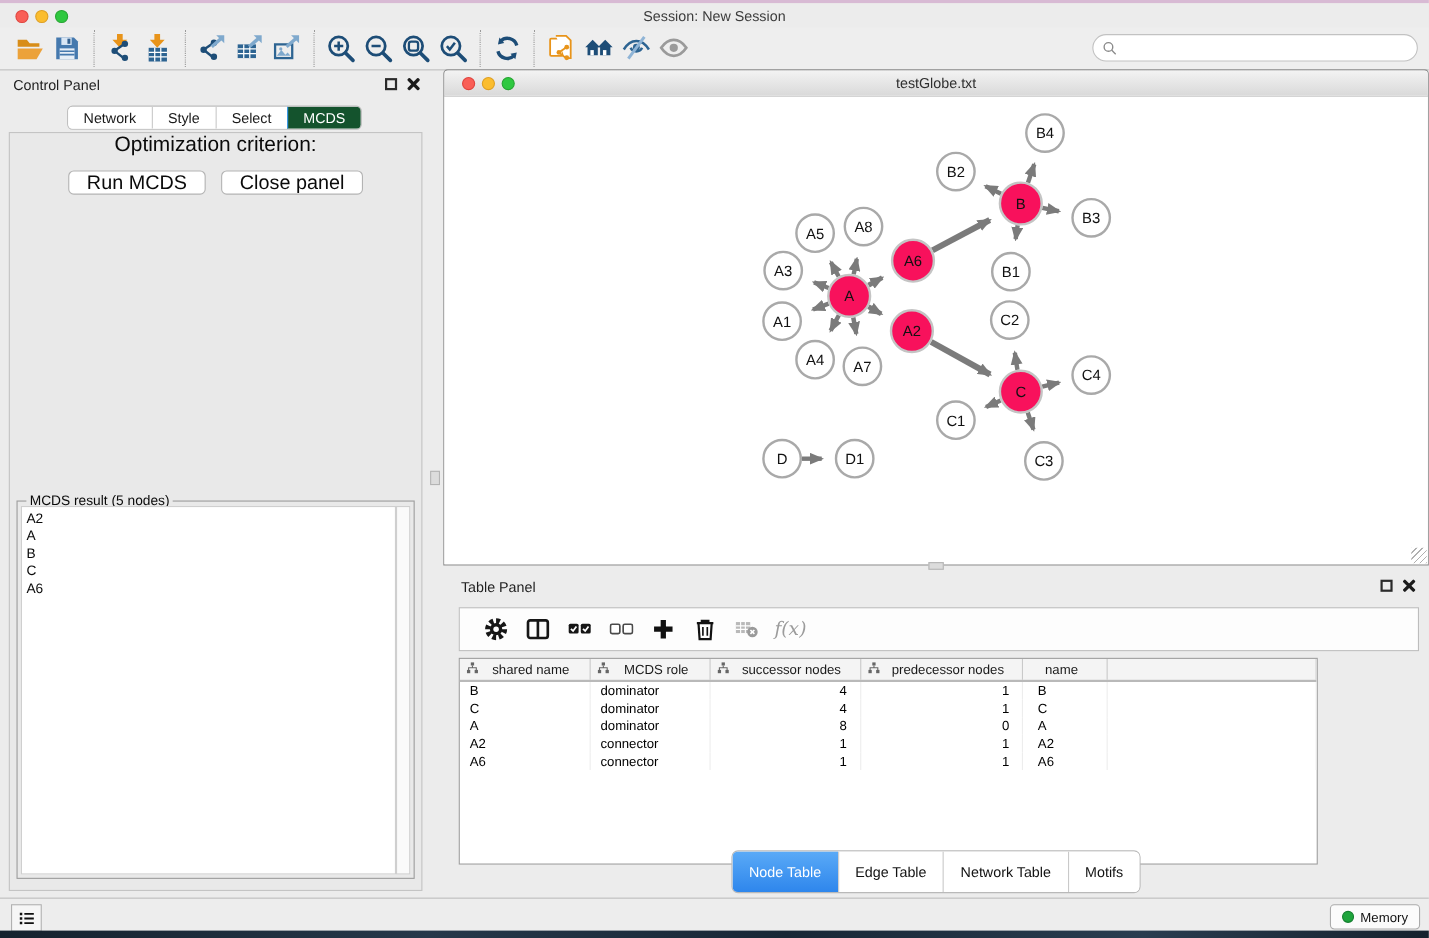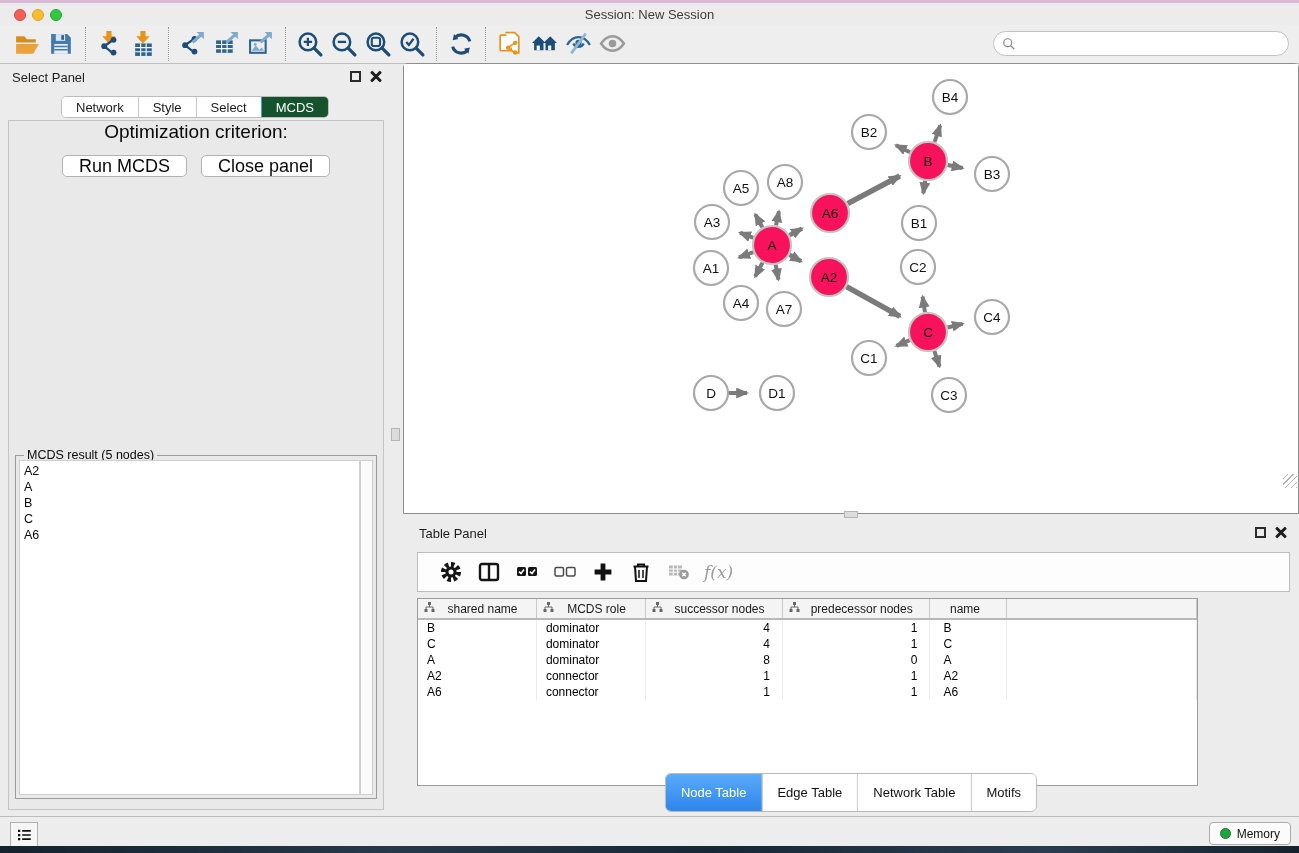--- a/index.html
+++ b/index.html
@@ -292,21 +292,21 @@
   <div class="search-wrap" style="top:31px">
     <svg viewBox="0 0 16 16">
         <circle cx="6.5" cy="6.5" r="4.5" fill="none" stroke="#8a8a8a" stroke-width="1.4"></circle>
         <path d="M10 10l4 4" stroke="#8a8a8a" stroke-width="1.4"></path>
       </svg>
     <input type="text" placeholder="" style="">
   </div>
 
   <div class="control-panel">
     <div class="panel-titlebar">
-      <span class="panel-title">Select Panel</span>
+      <span class="panel-title">Control Panel</span>
       <span class="panel-btns">
         <span class="float-btn"></span>
         <span class="close-btn"></span>
       </span>
     </div>
     <div class="seg-tabs" id="cp-tabs">
         <div class="seg-tab">Network</div>
         <div class="seg-tab">Style</div>
         <div class="seg-tab">Select</div>
         <div class="seg-tab selected">MCDS</div>
@@ -327,20 +327,26 @@
             <div>A6</div>
           </div>
         <div class="result-scroll"></div>
       </div>
     </div>
   </div>
 
   <div class="vdiv-handle"></div>
 
   <div class="net-window">
+    <div class="net-titlebar">
+      <span class="tl red" style="left:16px"></span>
+      <span class="tl yellow" style="left:34px"></span>
+      <span class="tl green" style="left:52px"></span>
+      <div class="net-title">testGlobe.txt</div>
+    </div>
     <div class="net-canvas">
       <svg id="graph-svg" width="894" height="425" viewBox="0 0 894 425">
           <defs>
             <marker id="arrow" viewBox="0 0 12 10" refX="10" refY="5" markerWidth="13" markerHeight="11" markerUnits="userSpaceOnUse" orient="auto">
               <path d="M0 0L12 5L0 10z" fill="#7b7b7b"></path>
             </marker>
           </defs>
           <line x1="349.28605427212415" y1="188.0560778973958" x2="335.0709185918138" y2="193.4158831539063" stroke="#7b7b7b" stroke-width="4" marker-end="url(#arrow)"></line>
           <line x1="349.325077653959" y1="173.84127976735095" x2="336.0123835190615" y2="168.73808034897357" stroke="#7b7b7b" stroke-width="4" marker-end="url(#arrow)"></line>
           <line x1="358.57245457625567" y1="198.63863337345717" x2="351.14131813561653" y2="212.54204993981423" stroke="#7b7b7b" stroke-width="4" marker-end="url(#arrow)"></line>

